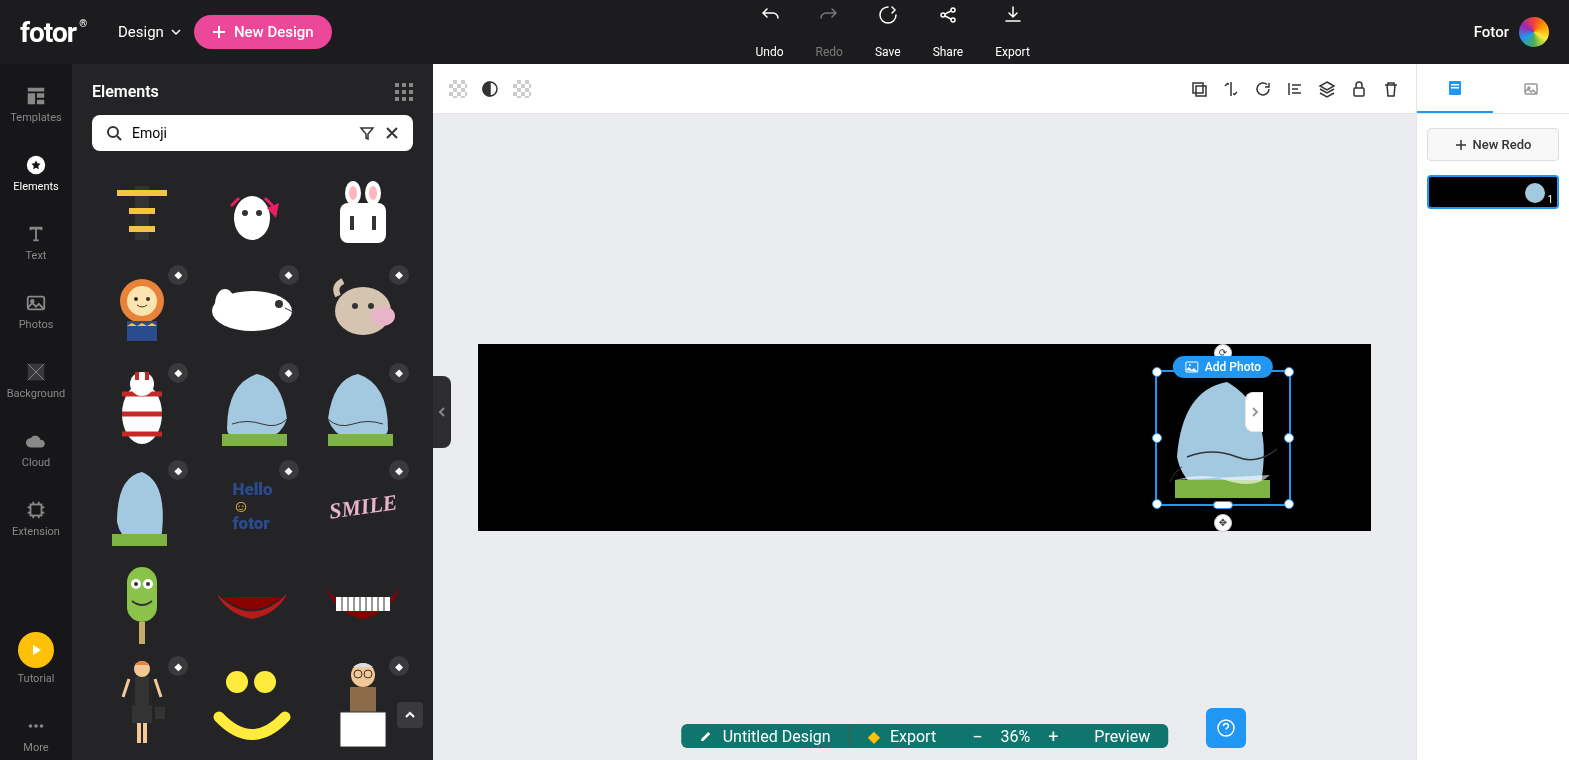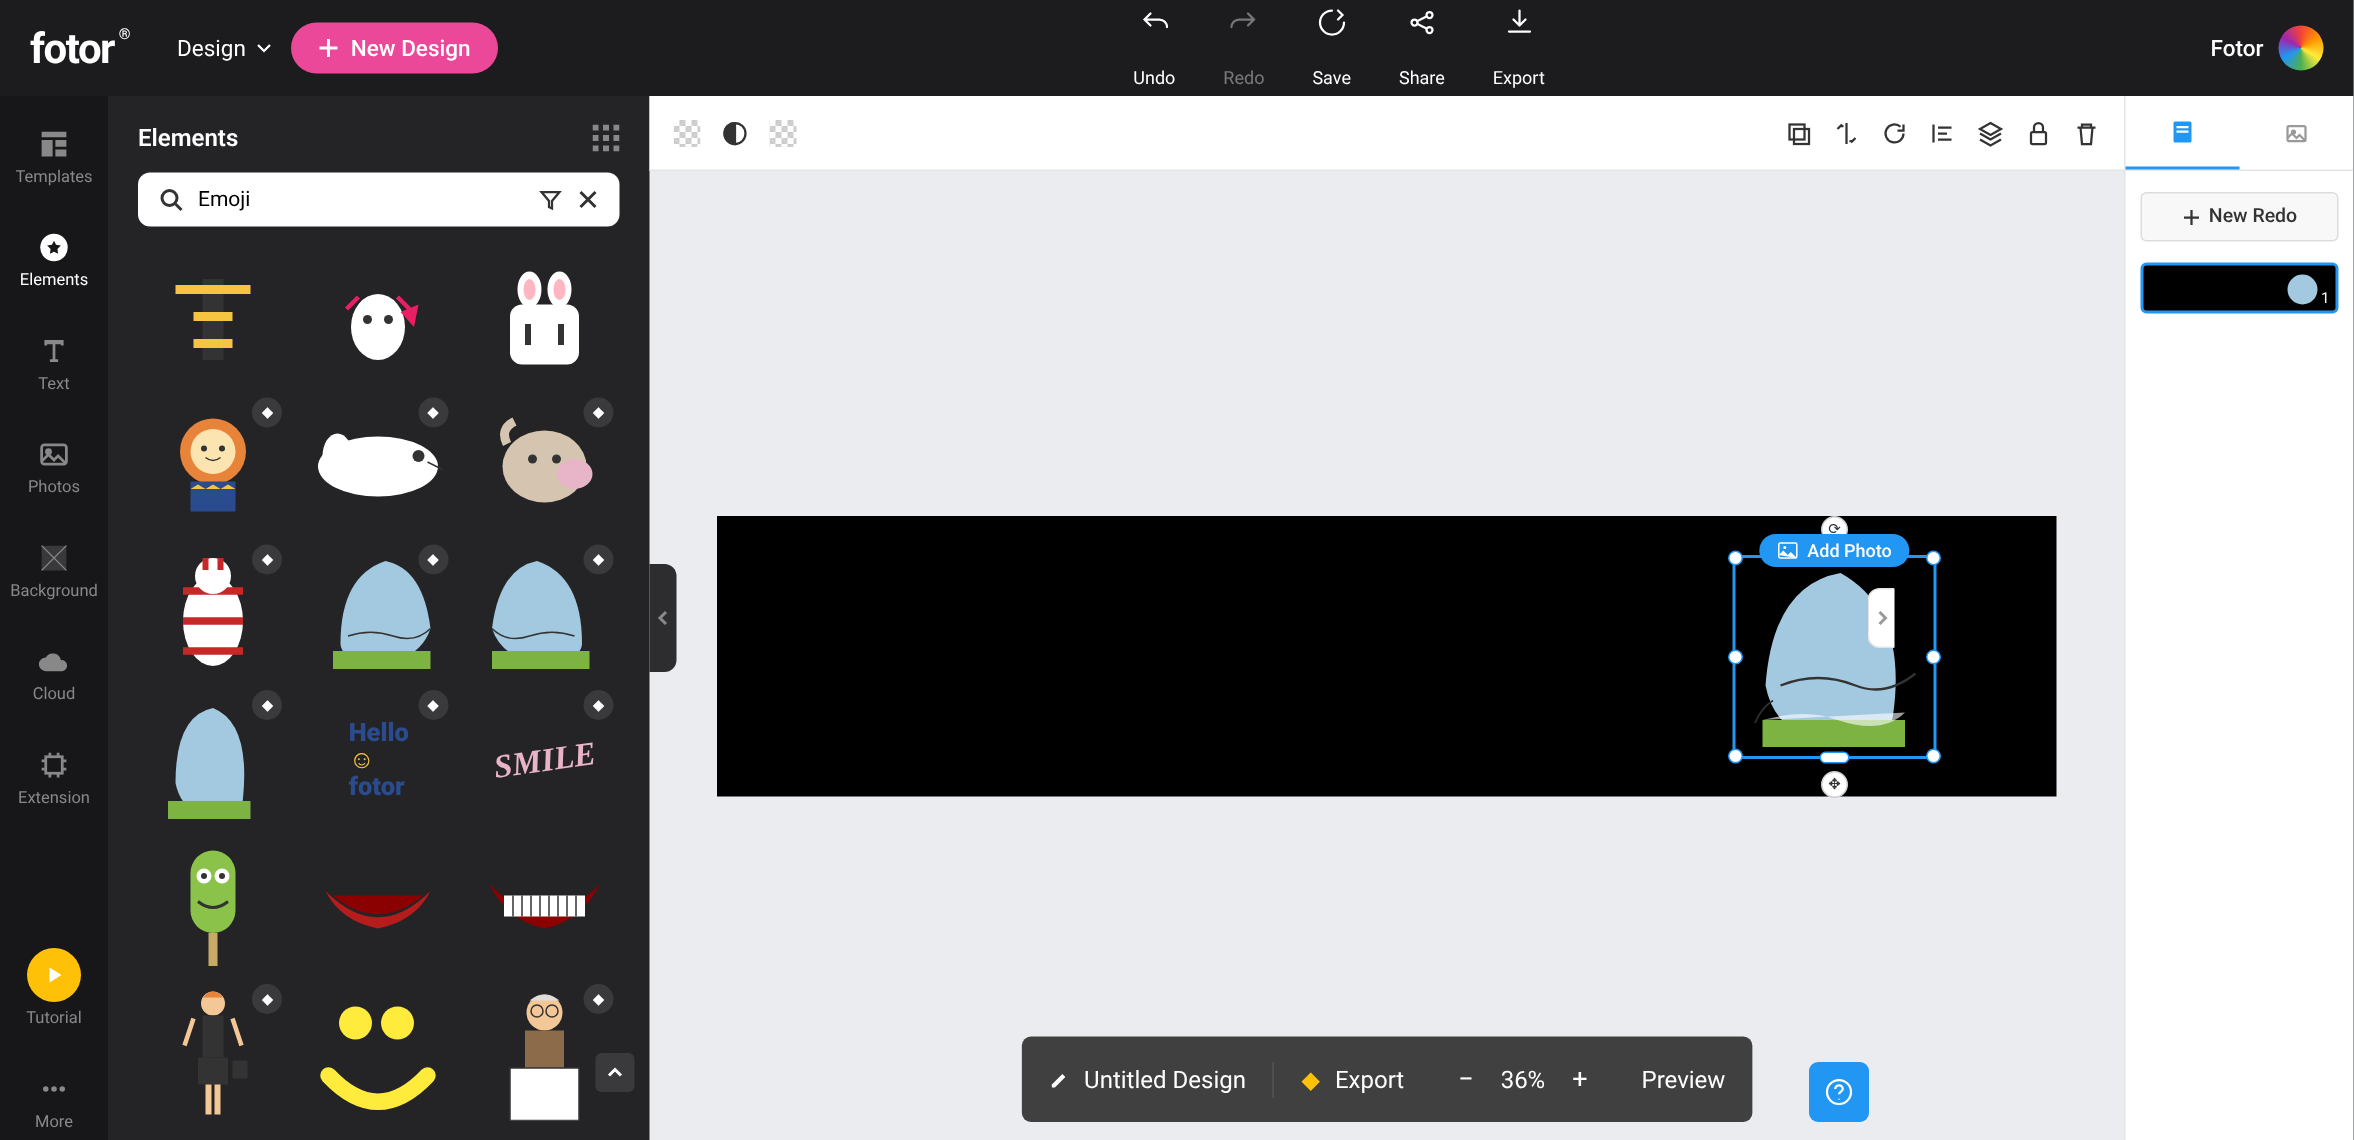--- a/index.html
+++ b/index.html
@@ -57,21 +57,21 @@
 .add-photo-pill{position:absolute;top:-16px;left:50%;transform:translateX(-50%);background:#2196f3;color:#fff;border-radius:14px;padding:4px 12px;font-size:12px;display:flex;align-items:center;gap:6px;white-space:nowrap;z-index:2;font-weight:500;}
 .head-silhouette{width:100%;height:100%;position:relative;}
 .right-sidebar{width:153px;background:#fff;display:flex;flex-direction:column;border-left:1px solid #e5e5e5;}
 .right-tabs{height:50px;display:flex;border-bottom:1px solid #e5e5e5;}
 .right-tab{flex:1;display:flex;align-items:center;justify-content:center;}
 .right-tab.active{border-bottom:2px solid #2196f3;}
 .new-page-btn{margin:14px 10px;padding:8px;border:1px solid #ddd;border-radius:4px;background:#f8f8f8;display:flex;align-items:center;justify-content:center;gap:6px;font-size:13px;color:#333;font-weight:500;}
 .page-thumb{margin:0 10px;border:2px solid #2196f3;border-radius:4px;height:34px;background:#000;position:relative;}
 .page-thumb-num{position:absolute;bottom:2px;right:4px;font-size:10px;color:#fff;}
 .page-thumb-img{position:absolute;right:12px;top:6px;width:20px;height:20px;background:#a3c9e0;border-radius:50%;}
-.bottom-bar{position:absolute;bottom:12px;left:50%;transform:translateX(-50%);background:#404040;border-radius:6px;display:flex;align-items:center;height:57px;color:#fff;text-align:center;}
+.bottom-bar{position:absolute;bottom:12px;left:50%;transform:translateX(-50%);background:#0f766e;border-radius:6px;display:flex;align-items:center;height:24px;color:#fff;text-align:center;}
 .bottom-section{display:flex;align-items:center;gap:10px;padding:0 18px;height:100%;}
 .bottom-divider{width:1px;height:24px;background:#555;}
 .zoom-controls{display:flex;align-items:center;gap:18px;}
 .help-btn{position:absolute;bottom:12px;right:170px;width:40px;height:40px;background:#2196f3;border-radius:6px;display:flex;align-items:center;justify-content:center;color:#fff;}
 .scroll-top-btn{position:absolute;bottom:32px;right:10px;width:26px;height:26px;background:#3a3a3d;border-radius:4px;display:flex;align-items:center;justify-content:center;}
 .right-toggle{position:absolute;right:153px;top:50%;transform:translateY(-50%);width:18px;height:40px;background:#fff;border:1px solid #e5e5e5;border-right:none;border-radius:8px 0 0 8px;display:flex;align-items:center;justify-content:center;color:#999;}
 .checker{background-image:linear-gradient(45deg,#ccc 25%,transparent 25%),linear-gradient(-45deg,#ccc 25%,transparent 25%),linear-gradient(45deg,transparent 75%,#ccc 75%),linear-gradient(-45deg,transparent 75%,#ccc 75%);background-size:8px 8px;background-position:0 0,0 4px,4px -4px,-4px 0px;width:18px;height:18px;border-radius:3px;}
 </style>
 </head>
 <body>

